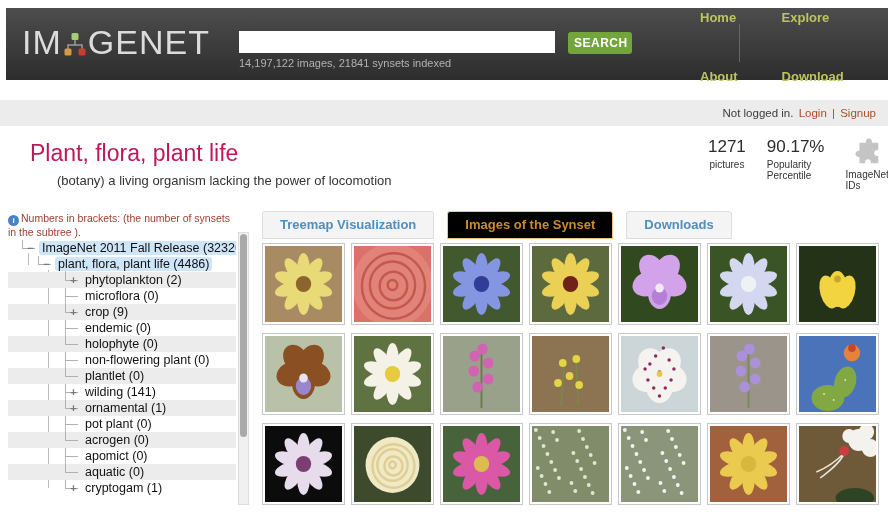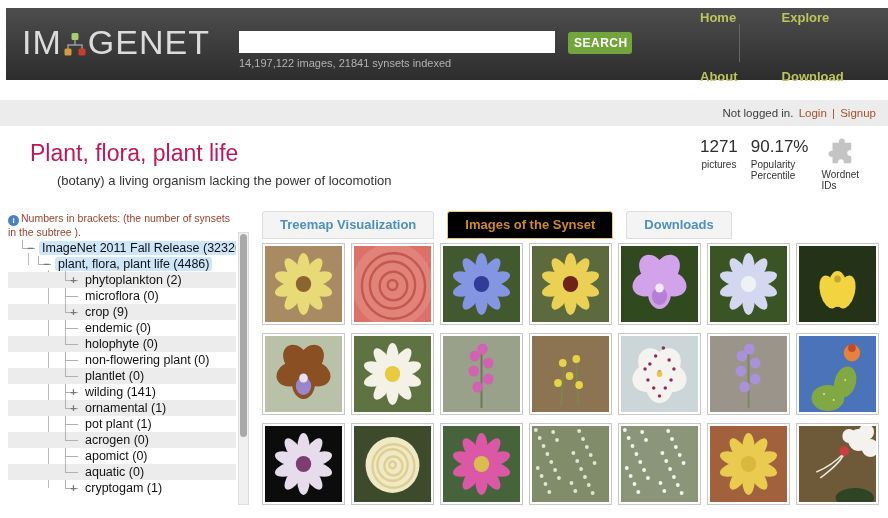--- a/index.html
+++ b/index.html
@@ -26,21 +26,21 @@
   
   .loginbar{position:absolute;left:0;right:0;top:80px;height:26px;background:#ececec;
             line-height:26px;text-align:right;padding-right:38px;font-size:11.5px;color:#3c3c3c;margin-top:20px;}
   .loginbar a{color:#a8502c;text-decoration:none;cursor:pointer;margin:0 2px;}
   .lsep{color:#a8502c;}
 
   
   .title{position:absolute;left:30px;top:140px;font-size:23px;color:#be185d;font-weight:500;}
   .definition{position:absolute;left:57px;top:173px;font-size:13px;color:#333;}
   .stats{position:absolute;left:700px;top:137px;display:flex;gap:13px;align-items:flex-start;}
-  .stat{text-align:center;}
+  .stat{text-align:center;margin-left:8px;}
   .statval{font-size:17px;color:#2c2c2c;}
   .statlab{font-size:10px;color:#333;line-height:11px;margin-top:2px;text-align:left;}
   .stat.center .statlab{text-align:center;}
   .wordnet{cursor:pointer;text-align:left;}
   .wordnet svg{display:block;margin:0 auto 1px auto;}
 
   
   .note{position:absolute;left:8px;top:212px;width:226px;font-size:10.5px;
         color:#9c4030;line-height:12px;}
   .iicon{display:inline-block;width:11px;height:11px;border-radius:50%;background:#4a82c8;
@@ -120,21 +120,21 @@
     </div>
     <div class="stat">
       <div class="statval">90.17%</div>
       <div class="statlab"><span>Popularity</span><br>
         <span>Percentile</span></div>
     </div>
     <div class="stat wordnet">
       <svg width="30" height="30" viewBox="0 0 32 32">
         <path d="M8,6 h7 a3.2,3.2 0 1,1 6,0 h7 v8 a3.2,3.2 0 1,0 0,6 v8 h-8 a3.2,3.2 0 1,0 -6,0 h-6 v-7 a3.2,3.2 0 1,1 0,-6 z" fill="#c4c4c4"></path>
       </svg>
-      <div class="statlab"><span>Wordnet</span><br>
+      <div class="statlab"><span>ImageNet</span><br>
         <span>IDs</span></div>
     </div>
   </div>
 
   <div class="note"><span class="iicon">i</span><span>Numbers in brackets: (the number of synsets in the subtree ).</span></div>
 
   <div class="tree">
     <div class="vline" style="left:20px;top:13px;height:12px;"></div>
     <div class="vline" style="left:40px;top:30px;height:218px;"></div>
     <div class="vline" style="left:57px;top:30px;height:214px;"></div>
@@ -142,21 +142,21 @@
       <div class="trow" style="padding-left: 30px;"><span class="tick"></span><span class="tog">−</span><span class="tlabel sel">plant, flora, plant life (4486)</span></div>
       <div class="trow stripe" style="padding-left: 57px;"><span class="tick"></span><span class="tog">+</span><span class="tlabel">phytoplankton (2)</span></div>
       <div class="trow" style="padding-left: 57px;"><span class="tick"></span><span class="tlabel">microflora (0)</span></div>
       <div class="trow stripe" style="padding-left: 57px;"><span class="tick"></span><span class="tog">+</span><span class="tlabel">crop (9)</span></div>
       <div class="trow" style="padding-left: 57px;"><span class="tick"></span><span class="tlabel">endemic (0)</span></div>
       <div class="trow stripe" style="padding-left: 57px;"><span class="tick"></span><span class="tlabel">holophyte (0)</span></div>
       <div class="trow" style="padding-left: 57px;"><span class="tick"></span><span class="tlabel">non-flowering plant (0)</span></div>
       <div class="trow stripe" style="padding-left: 57px;"><span class="tick"></span><span class="tlabel">plantlet (0)</span></div>
       <div class="trow" style="padding-left: 57px;"><span class="tick"></span><span class="tog">+</span><span class="tlabel">wilding (141)</span></div>
       <div class="trow stripe" style="padding-left: 57px;"><span class="tick"></span><span class="tog">+</span><span class="tlabel">ornamental (1)</span></div>
-      <div class="trow" style="padding-left: 57px;"><span class="tick"></span><span class="tlabel">pot plant (1)</span></div>
+      <div class="trow" style="padding-left: 57px;"><span class="tick"></span><span class="tlabel">pot plant (0)</span></div>
       <div class="trow stripe" style="padding-left: 57px;"><span class="tick"></span><span class="tlabel">acrogen (0)</span></div>
       <div class="trow" style="padding-left: 57px;"><span class="tick"></span><span class="tlabel">apomict (0)</span></div>
       <div class="trow stripe" style="padding-left: 57px;"><span class="tick"></span><span class="tlabel">aquatic (0)</span></div>
       <div class="trow" style="padding-left: 57px;"><span class="tick"></span><span class="tog">+</span><span class="tlabel">cryptogam (1)</span></div>
     </div>
   <div class="scrolltrack">
     <div class="scrollthumb"></div>
   </div>
 
   <div class="tabs">

